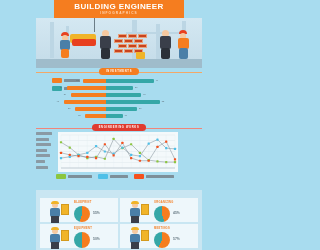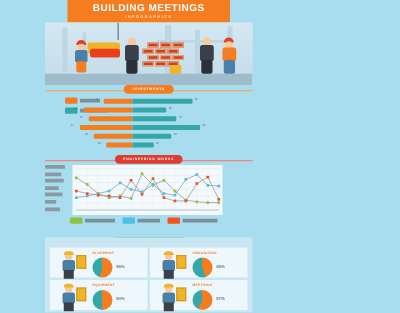--- a/index.html
+++ b/index.html
@@ -61,21 +61,21 @@
   .cell .ttl{position:absolute;font-size:2.6px;font-weight:bold;color:#f57d1f;letter-spacing:.3px;}
   .cell .pct{position:absolute;font-size:3.4px;color:#6b7d87;font-weight:bold;}
   .pie{position:absolute;width:16px;height:16px;border-radius:50%;}
 </style>
 </head>
 <body>
 
 <div id="page">
 
   <div class="header">
-    <div class="t">BUILDING MEETINGS</div>
+    <div class="t">BUILDING ENGINEER</div>
     <div class="s">INFOGRAPHICS</div>
   </div>
 
   <div class="hero">
     <div class="sky"></div>
     <div class="gird" style="left:14px;top:4px;width:4px;height:36px;"></div>
     <div class="gird" style="left:30px;top:8px;width:3px;height:32px;"></div>
     <div class="gird" style="left:96px;top:2px;width:5px;height:40px;"></div>
     <div class="gird" style="left:120px;top:6px;width:4px;height:36px;"></div>
     <div class="gird" style="left:146px;top:3px;width:4px;height:38px;"></div>

